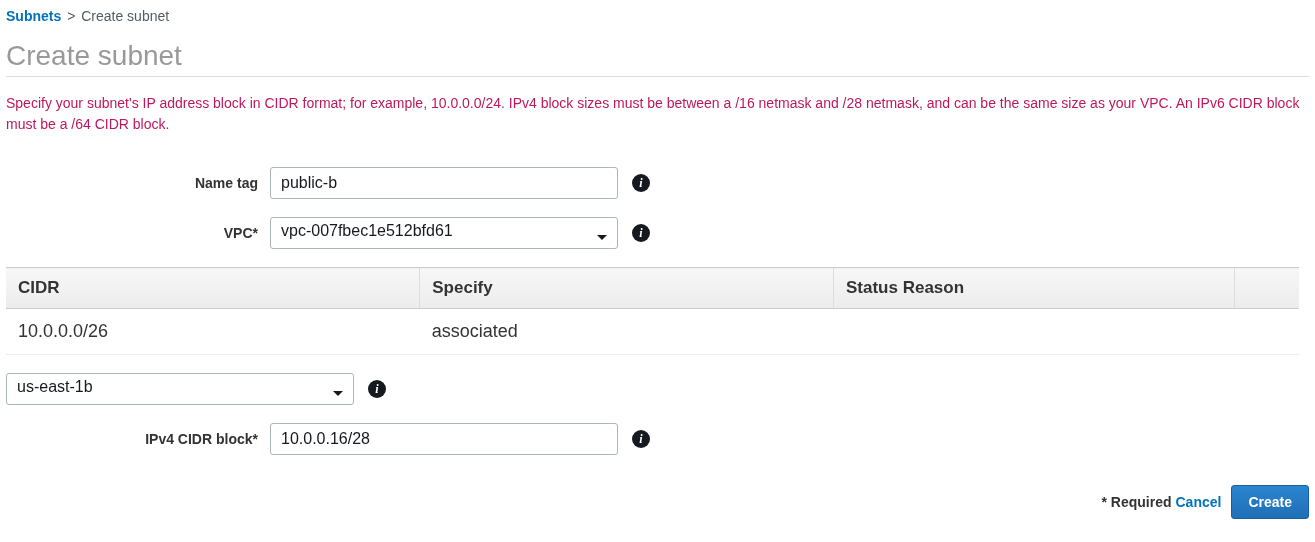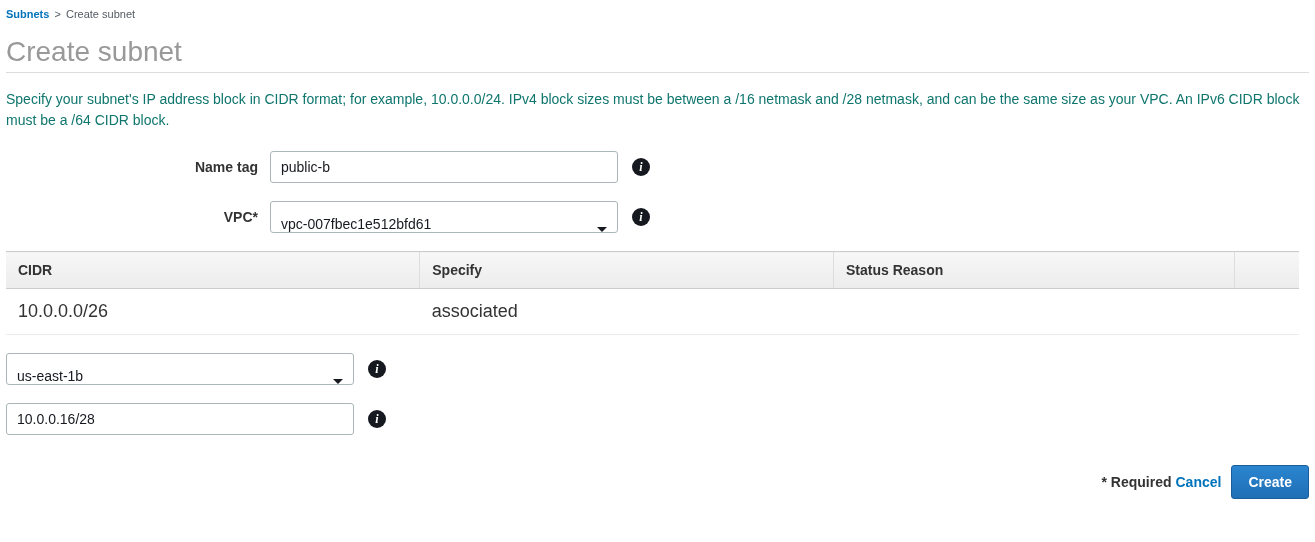--- a/index.html
+++ b/index.html
@@ -6,21 +6,21 @@
   body {
     margin: 0;
     padding: 4px 6px;
     font-family: "Helvetica Neue", Helvetica, Arial, sans-serif;
     font-size: 14px;
     color: #333;
     background: #fff;
     width: 1315px;
   }
   .breadcrumb {
-    font-size: 11px;
+    font-size: 14px;
     color: #555;
     padding: 4px 0 10px 0;
   }
   .breadcrumb a {
     color: #0073bb;
     font-weight: bold;
     text-decoration: none;
   }
   .breadcrumb .sep { color: #545b64; margin: 0 2px; }
   .breadcrumb .current { color: #545b64; }
@@ -29,23 +29,23 @@
     font-weight: 400;
     color: #999;
     margin: 6px 0 4px 0;
   }
   .title-rule {
     border: none;
     border-top: 1px solid #ddd;
     margin: 0 0 16px 0;
   }
   .description {
-    color: #0f766e;
+    color: #be185d;
     line-height: 1.5;
-    margin-bottom: 20px;
+    margin-bottom: 32px;
   }
   .form-row {
     display: flex;
     align-items: flex-start;
     margin-bottom: 18px;
   }
   .form-row.align-center { align-items: center; }
   .form-label {
     width: 264px;
     text-align: right;
@@ -58,22 +58,22 @@
   .form-row.align-center .form-label { padding-top: 0; }
   .form-control-wrap {
     display: flex;
     align-items: center;
   }
   .text-input, .select-input {
     height: 32px;
     width: 348px;
     border: 1px solid #aab7b8;
     border-radius: 3px;
-    padding: 0 10px;
-    font-size: 14px;
+    padding: 8px 10px;
+    font-size: 16px;
     color: #16191f;
     background: #fff;
   }
   .select-input {
     display: flex;
     align-items: flex-end;
     justify-content: space-between;
     cursor: pointer;
   }
   .caret-down {
@@ -108,21 +108,21 @@
     border-collapse: collapse;
   }
   table.cidr-table thead th {
     text-align: left;
     font-weight: bold;
     color: #333;
     background: linear-gradient(#f7f7f7, #ececec);
     border-top: 1px solid #ccc;
     border-bottom: 1px solid #ccc;
     padding: 10px 12px;
-    font-size: 14px;
+    font-size: 17px;
   }
   table.cidr-table thead th + th { border-left: 1px solid #ddd; }
   table.cidr-table tbody td {
     padding: 12px 12px;
     border-bottom: 1px solid #eaeded;
     font-size: 18px;
     color: #333;
   }
   .status-associated { color: #1d8102; }
   .footer {
@@ -216,20 +216,21 @@
   <div class="form-control-wrap">
     <div class="select-input">
       <span>us-east-1b</span>
       <span class="caret-down"></span>
     </div>
     <span class="info-icon">i</span>
   </div>
 </div>
 
 <div class="form-row align-center">
+  <div class="form-label">IPv4 CIDR block*</div>
   <div class="form-control-wrap">
     <input type="text" class="text-input" value="10.0.0.16/28" style="">
     <span class="info-icon">i</span>
   </div>
 </div>
 
 <div class="footer">
   <div class="required-note">* Required</div>
   <div class="footer-buttons">
     <button class="btn-cancel">Cancel</button>

